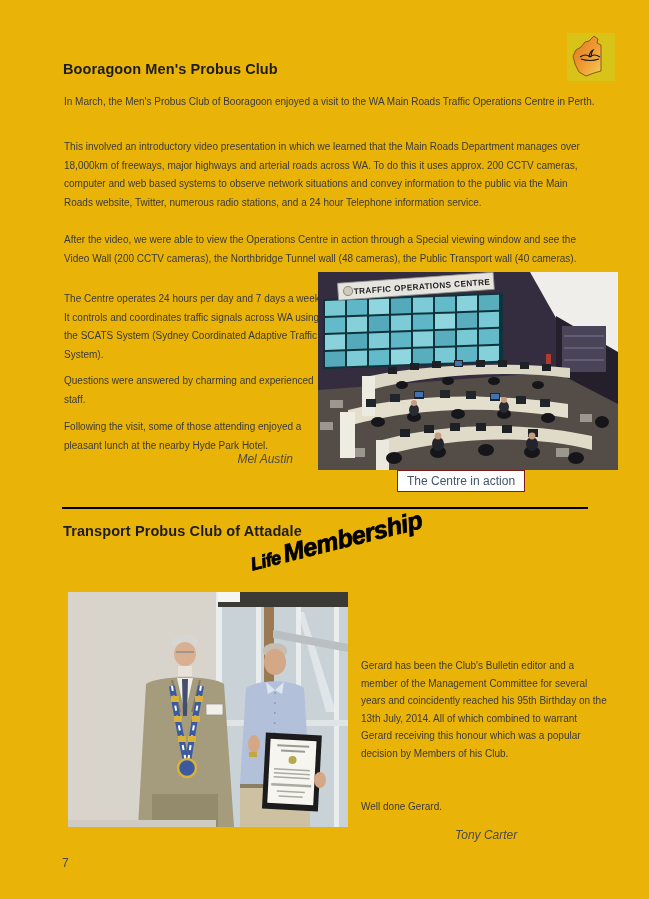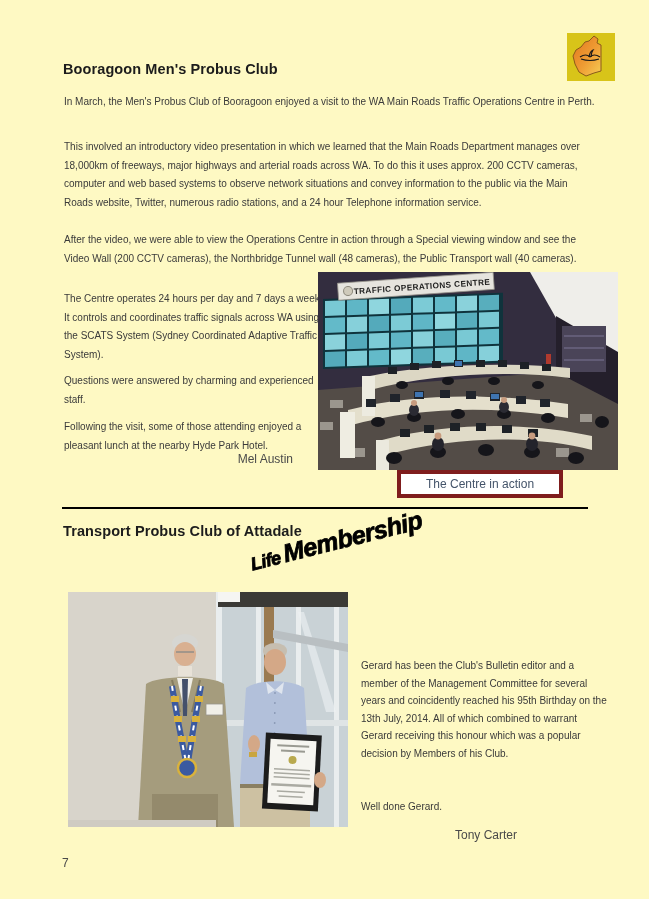--- a/index.html
+++ b/index.html
@@ -1,25 +1,25 @@
 <!DOCTYPE html>
 <html><head>
 <meta charset="utf-8">
 <style>
   html,body{margin:0;padding:0;background:#ffffff;}
   .page{
-    position:relative;width:649px;height:899px;background:#fef9c3;overflow:hidden;
+    position:relative;width:649px;height:899px;background:#eab308;overflow:hidden;
     font-family:"Liberation Sans",sans-serif;color:#3a3a3a;
   }
   .abs{position:absolute;}
   h1,h2{margin:0;font-size:14.5px;font-weight:bold;color:#1c1c1c;letter-spacing:.1px;}
   p{margin:1px;font-size:10px;line-height:18.6px;color:#3a3a3a;}
-  .byline{font-size:12px;color:#4a4a4a;}
+  .byline{font-style:italic;font-size:12px;color:#4a4a4a;}
   .caption-box{
-    border:4px solid #7f1d1d;background:#fff;padding:3px 25px;
+    border:1px solid #7f1d1d;background:#fff;padding:3px 9px;
     font-size:12px;color:#44546a;white-space:nowrap;
   }
   .divider{border-top:2px solid #000;height:0;}
   .wordart{
     transform:rotate(-14deg);transform-origin:left bottom;white-space:nowrap;
     font-style:italic;font-weight:bold;color:#000;
     -webkit-text-stroke:0.8px #000;letter-spacing:-0.5px;line-height:1;
   }
   .wordart .w1{font-size:18px;}
   .wordart .w2{font-size:25px;}

